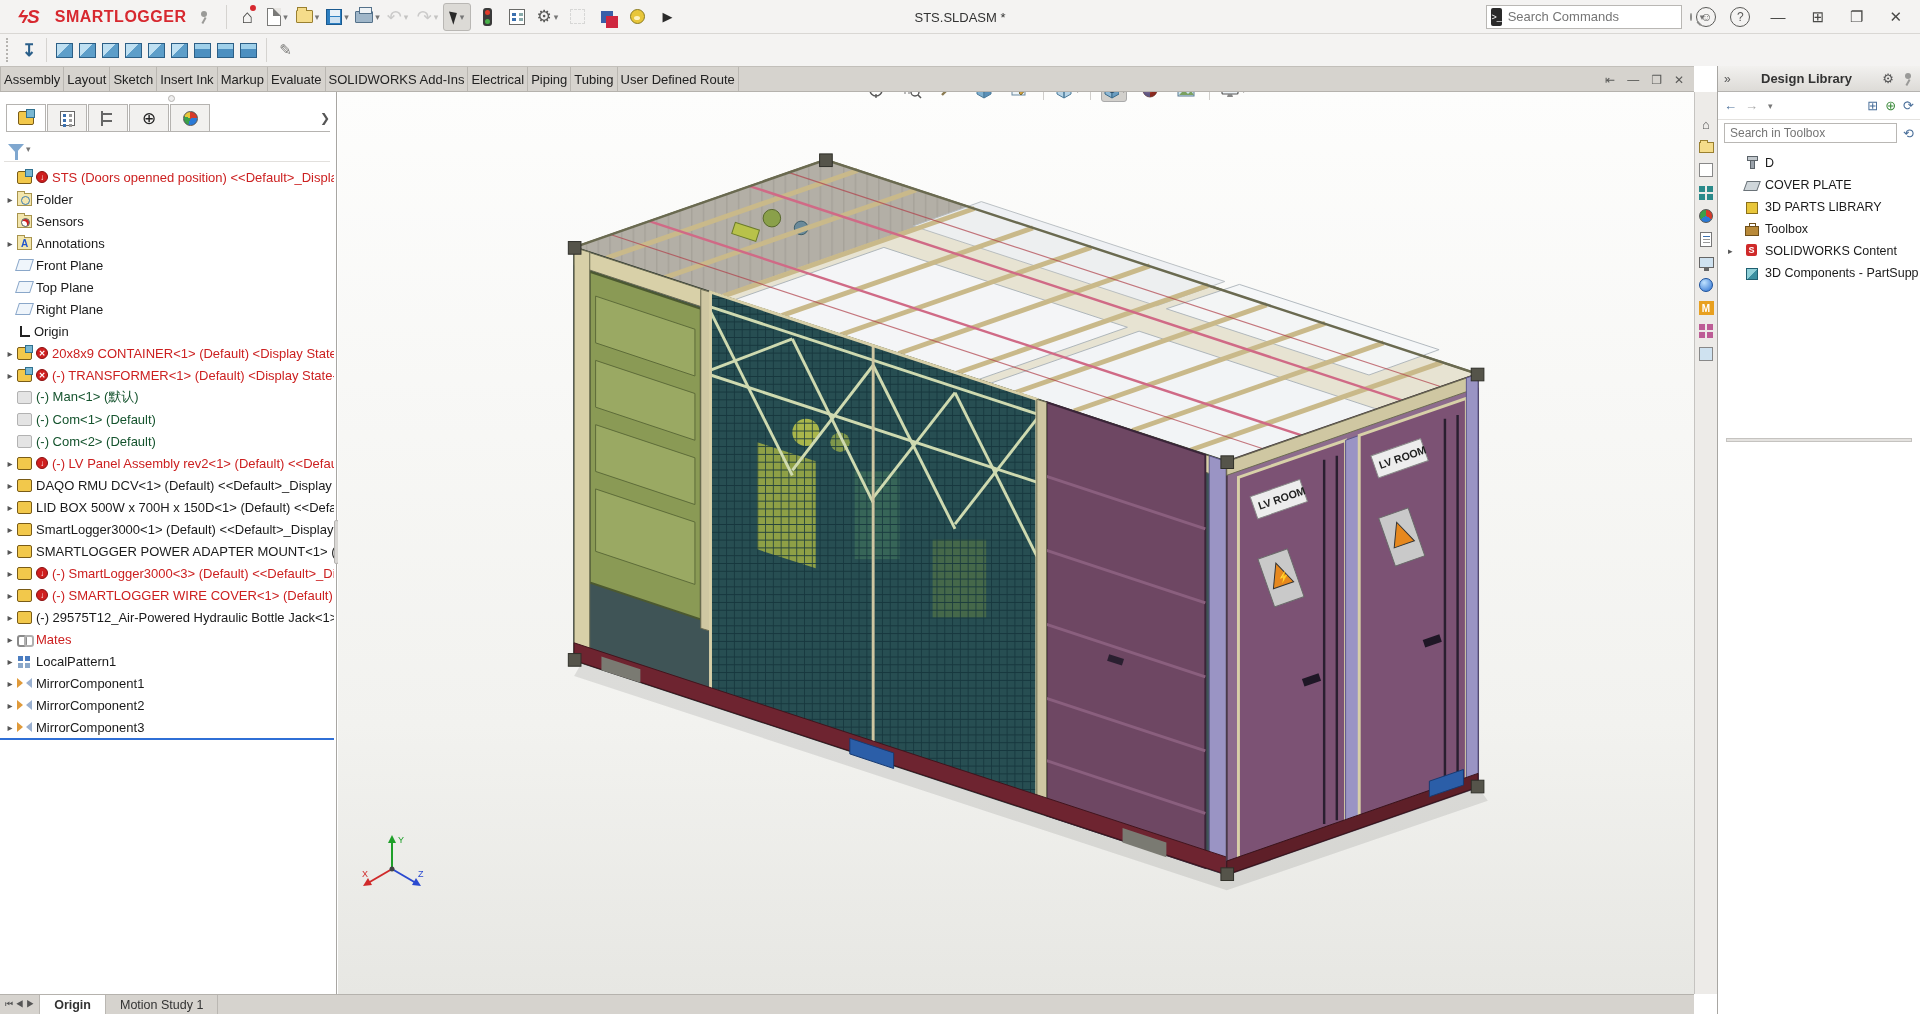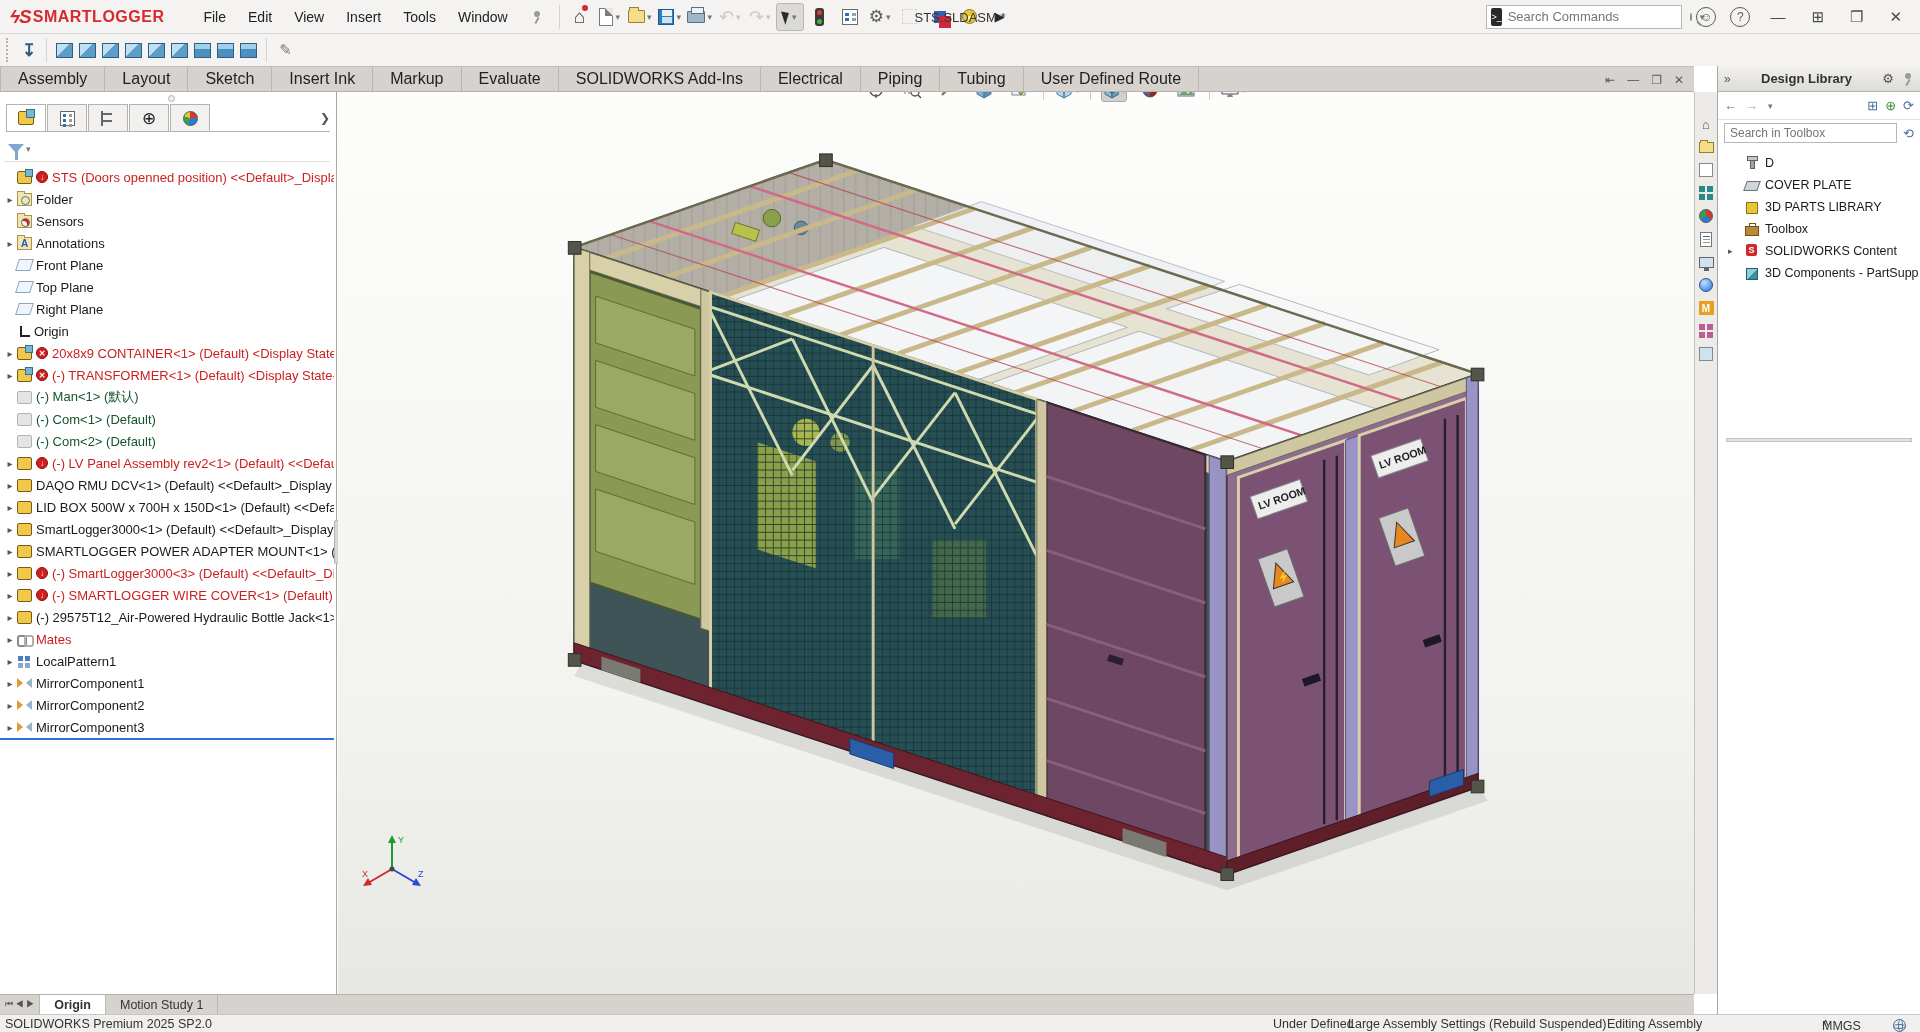--- a/index.html
+++ b/index.html
@@ -1,21 +1,21 @@
 <!DOCTYPE html>
 <html><head>
 <meta charset="utf-8">
 <style>
   *{margin:0;padding:0;box-sizing:border-box}
   html,body{width:1920px;height:1032px;overflow:hidden;font-family:"Liberation Sans",sans-serif;background:#e8e6e3;font-size:13px;color:#222}
   #stage{position:relative;width:1920px;height:1032px;background:#fff}
 
   
   #titlebar{position:absolute;left:0;top:0;width:1920px;height:34px;background:#f4f3f2;border-bottom:1px solid #d9d7d4;display:flex;align-items:center}
-  .logo{display:flex;align-items:center;margin-left:10px;gap:2px}
+  .logo{display:flex;align-items:center;margin-left:18px;gap:16px}
   .logo .ds{color:#d7282f;font-weight:bold;font-style:italic;font-size:19px;letter-spacing:-1px}
   .logo .sw{color:#d7282f;font-size:16px;font-weight:bold;letter-spacing:.5px}
   .menus{display:flex;margin-left:28px}
   .menu-item{padding:6px 11px;font-size:14px;color:#222;cursor:default}
   .pin{width:14px;height:14px;margin:0 10px;position:relative}
   .pin::before{content:"";position:absolute;left:5px;top:1px;width:6px;height:6px;border-radius:50%;background:#9a9a98}
   .pin::after{content:"";position:absolute;left:7px;top:7px;width:2px;height:7px;background:#9a9a98;transform:rotate(28deg)}
   .tb-sep{width:1px;height:24px;background:#d5d3d0;margin:0 6px}
   .tbar{display:flex;align-items:center;gap:2px}
   .tbtn{display:flex;align-items:center;justify-content:center;height:28px;min-width:28px;border-radius:3px;position:relative}
@@ -61,21 +61,21 @@
   
   #row2{position:absolute;left:0;top:34px;width:1920px;height:32px;background:#f4f3f2;display:flex;align-items:center}
   .drag-dots{width:6px;height:24px;margin:0 6px;border-left:2px dotted #b5b3b0}
   .vcube{width:17px;height:15px;background:linear-gradient(135deg,#bfe0f2 45%,#5d9ec9 45%);border:1px solid #2c5f86;margin:0 3px}
   .vcube.solid{background:linear-gradient(180deg,#9fd0ea 35%,#4c8fc0 35%)}
   .g-normalto{font-size:17px;color:#2a5f8a;font-weight:bold;line-height:1;margin:0 4px}
   .g-brush{font-size:15px;color:#7a7a78;margin:0 6px}
 
   
   #tabsrow{position:absolute;left:0;top:66px;width:1694px;height:26px;background:#d6d3ce;border-top:1px solid #c2bfba;border-bottom:1px solid #b5b2ad;display:flex;align-items:stretch}
-  .rtab{padding:4px 17px;font-size:16px;color:#222;border-right:1px solid #bab7b2;display:flex;align-items:center;background:#d6d3ce}
+  .rtab{padding:4px 3px;font-size:13px;color:#222;border-right:1px solid #bab7b2;display:flex;align-items:center;background:#d6d3ce}
   .rtab:first-child{border-left:1px solid #bab7b2}
   #winctl{position:absolute;right:0;top:0;height:26px;display:flex;align-items:center;gap:12px;padding-right:10px;color:#5a5a58}
   #winctl span{font-size:12px}
 
   
   #treepanel{position:absolute;left:0;top:92px;width:337px;height:902px;background:#fff;border-right:1px solid #a8a6a2}
   .grab{position:absolute;left:50%;top:3px;width:7px;height:7px;border:1px solid #b5b3b0;border-radius:50%;background:#eee}
   .pt-tabs{position:absolute;left:6px;top:12px;right:6px;height:28px;display:flex;border-bottom:1px solid #b5b3b0}
   .pt-tab{width:40px;display:flex;align-items:center;justify-content:center;border:1px solid #b5b3b0;border-bottom:none;background:#f2f1ef;margin-right:1px}
   .pt-tab.on{background:#fff}
@@ -187,28 +187,20 @@
 </head>
 <body>
 
 <div id="stage">
 
   <div id="titlebar">
     <div class="logo">
       <span class="ds">ϟS</span>
       <span class="sw">SMARTLOGGER</span>
     </div>
-    <div class="menus">
-      <div class="menu-item">File</div>
-        <div class="menu-item">Edit</div>
-        <div class="menu-item">View</div>
-        <div class="menu-item">Insert</div>
-        <div class="menu-item">Tools</div>
-        <div class="menu-item">Window</div>
-    </div>
     <span class="pin"></span>
     <span class="tb-sep"></span>
     <div class="tbar">
       <span class="tbtn">
           <span class="g-home">⌂</span>
         </span>
       <span class="tbtn">
           <span class="g-doc"></span>
           <span class="dd">▾</span>
         </span>
@@ -850,24 +842,14 @@
     </div>
     <div class="lib-scroll"></div>
   </div>
 
   <div id="bottomtabs">
     <span class="bt-nav">⏮ ◀ ▶</span>
     <span class="btab on">Origin</span>
     <span class="btab">Motion Study 1</span>
   </div>
 
-  <div id="statusbar">
-    <span style="left:5px">SOLIDWORKS Premium 2025 SP2.0</span>
-    <span style="left:1273px">Under Defined</span>
-    <span style="left:1348px">Large Assembly Settings (Rebuild Suspended)</span>
-    <span style="left:1607px">Editing Assembly</span>
-    <span style="left:1822px"><span>MMGS</span> ˄</span>
-    <span style="left:1893px;top:2px">
-        <span class="globe"></span>
-      </span>
-  </div>
 
 </div>
 
 </body></html>

